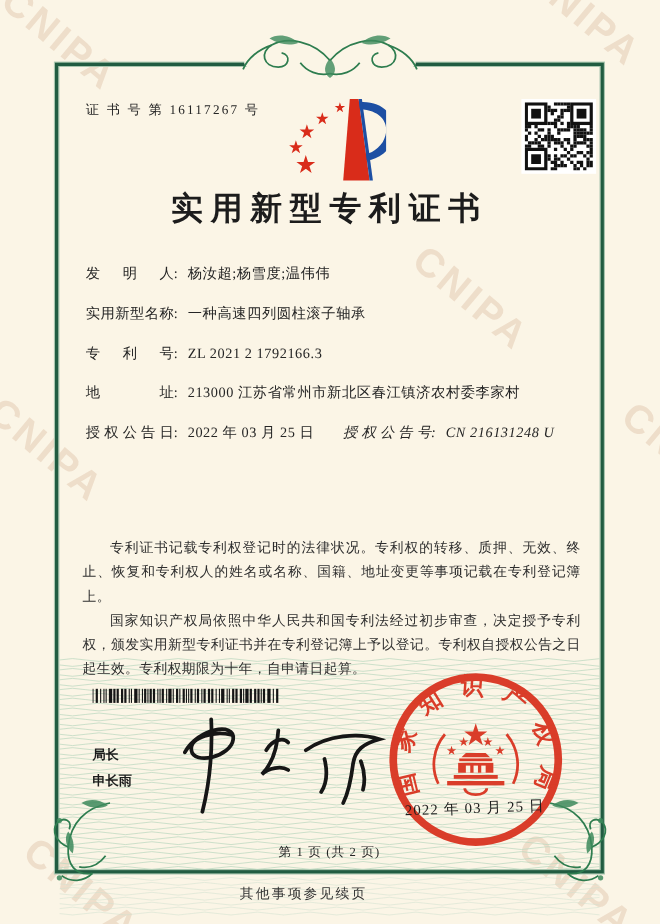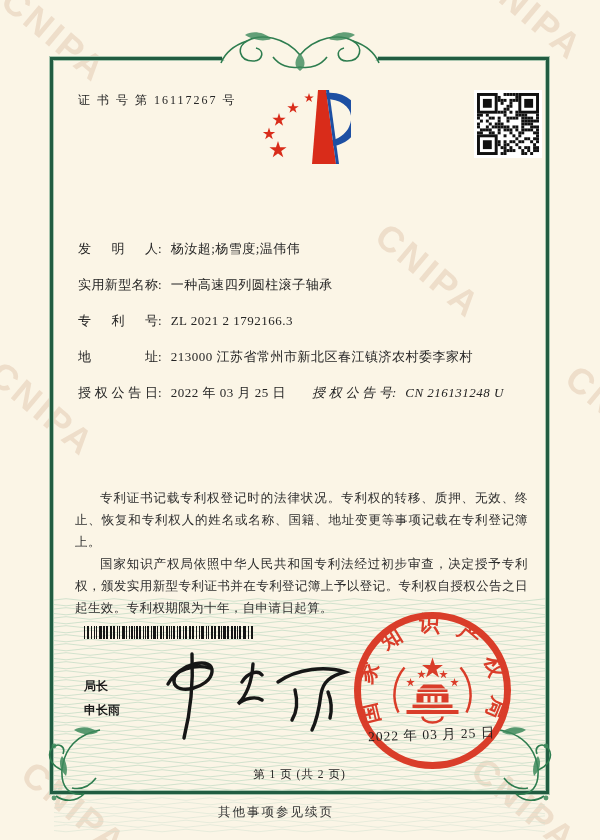--- a/index.html
+++ b/index.html
@@ -298,20 +298,21 @@
     <polygon points="71,4 74,4 84,78 81,78" fill="#1d4fa3"></polygon>
     <g fill="#d92c1a">
       <path d="M0,-1 L0.588,0.809 L-0.951,-0.309 L0.951,-0.309 L-0.588,0.809 Z" transform="translate(23,64) scale(9)"></path>
       <path d="M0,-1 L0.588,0.809 L-0.951,-0.309 L0.951,-0.309 L-0.588,0.809 Z" transform="translate(14,48) scale(6.5)"></path>
       <path d="M0,-1 L0.588,0.809 L-0.951,-0.309 L0.951,-0.309 L-0.588,0.809 Z" transform="translate(24,34) scale(7)"></path>
       <path d="M0,-1 L0.588,0.809 L-0.951,-0.309 L0.951,-0.309 L-0.588,0.809 Z" transform="translate(38,22) scale(6)"></path>
       <path d="M0,-1 L0.588,0.809 L-0.951,-0.309 L0.951,-0.309 L-0.588,0.809 Z" transform="translate(54,12) scale(5)"></path>
     </g>
   </svg>
 
+  <div class="title">实用新型专利证书</div>
 
   <div class="rows">
     <div class="frow">
       <span class="flabel">发明人</span><span>:</span><span class="fvalue">杨汝超;杨雪度;温伟伟</span>
     </div>
     <div class="frow">
       <span class="flabel">实用新型名称</span><span>:</span><span class="fvalue">一种高速四列圆柱滚子轴承</span>
     </div>
     <div class="frow">
       <span class="flabel">专利号</span><span>:</span><span class="fvalue">ZL 2021 2 1792166.3</span>

